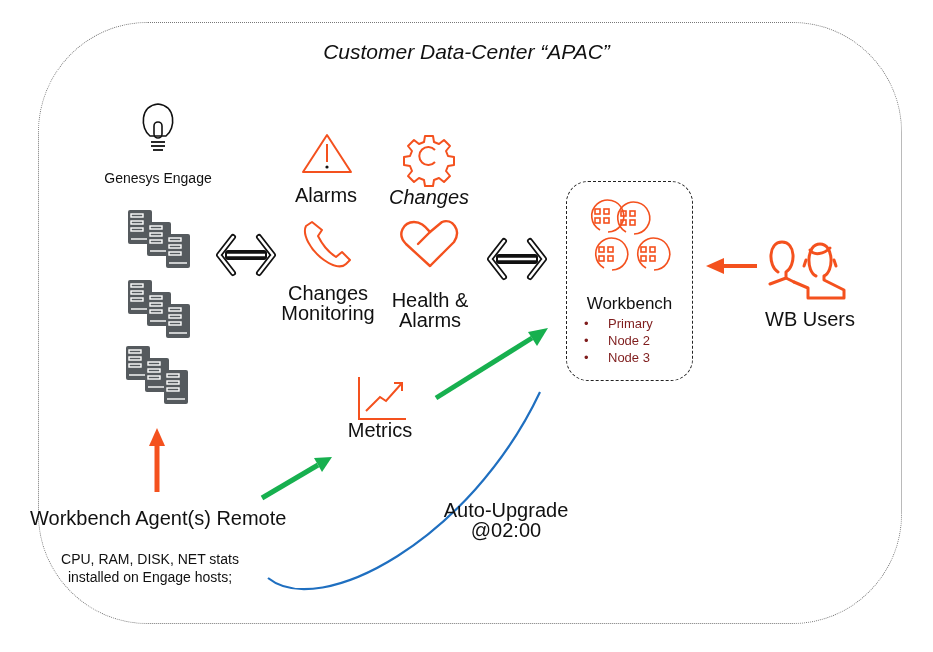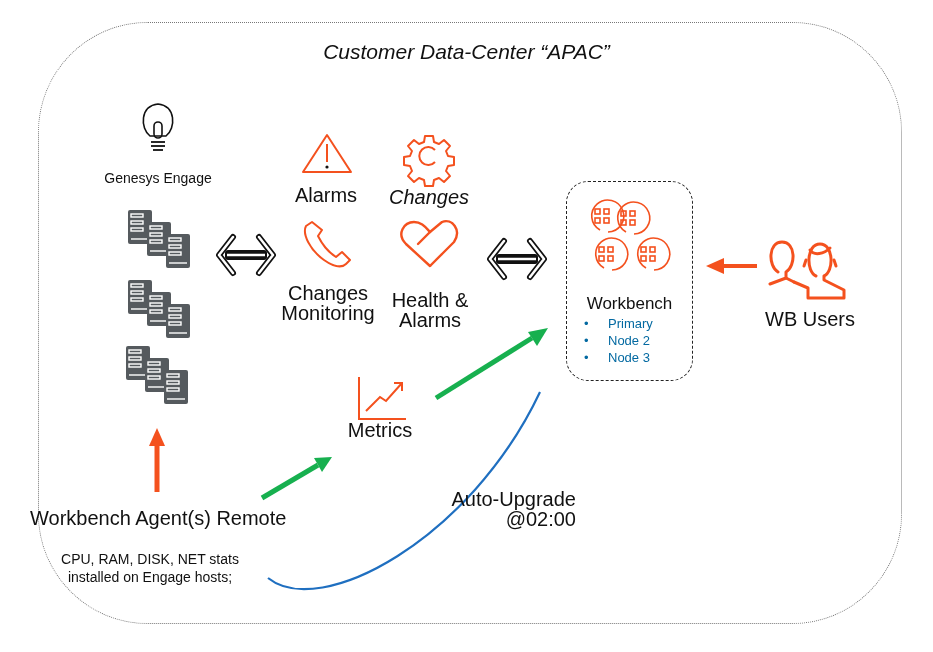--- a/index.html
+++ b/index.html
@@ -5,21 +5,21 @@
   html, body { margin:0; padding:0; background:#ffffff; }
   body { width:933px; height:652px; position:relative; overflow:hidden;
          font-family:"Liberation Sans", "DejaVu Sans", sans-serif; color:#000; }
   .lbl { position:absolute; font-size:20px; color:#111; white-space:nowrap; line-height:20px; text-align:center; }
   .frame { position:absolute; left:38px; top:22px; width:864px; height:602px;
            border:1px dotted #777; border-radius:110px; box-sizing:border-box; }
   .wb-box { position:absolute; left:566px; top:181px; width:127px; height:200px;
             border:1.3px dashed #222; border-radius:22px; box-sizing:border-box; }
   svg { position:absolute; overflow:visible; }
   ul.nodes { position:absolute; left:580px; top:315px; margin:0; padding:0; list-style:none; }
-  ul.nodes li { font-size:13px; line-height:17px; color:#0369a1; position:relative; padding-left:28px; }
+  ul.nodes li { font-size:13px; line-height:17px; color:#7f1d1d; position:relative; padding-left:28px; }
   ul.nodes li::before { content:"•"; position:absolute; left:4px; top:0; }
 </style>
 </head>
 <body>
 
 <div class="frame"></div>
 
 <div class="lbl" style="left:0; width:933px; top:42px; font-style:italic; font-size:21px;">Customer Data-Center “APAC”</div>
 
 <svg style="left:138px;top:100px" width="40" height="60" viewBox="0 0 40 60">
@@ -156,16 +156,16 @@
   </g>
   <path d="M268 578 C320 620 470 540 540 392" fill="none" stroke="#1F6FC0" stroke-width="2.2"></path>
 </svg>
 
 <div class="lbl" style="left:30px; width:256px; top:508px;">Workbench Agent(s) Remote</div>
 <div class="lbl" style="left:40px; width:220px; top:550px; font-size:14px; line-height:18px;">
   <div>CPU, RAM, DISK, NET stats</div>
   <div>installed on Engage hosts;</div>
 </div>
 
-<div class="lbl" style="left:436px; width:140px; top:489px;text-align:right;">
+<div class="lbl" style="left:436px; width:140px; top:500px;">
   <div>Auto-Upgrade</div>
   <div>@02:00</div>
 </div>
 
 </body></html>

